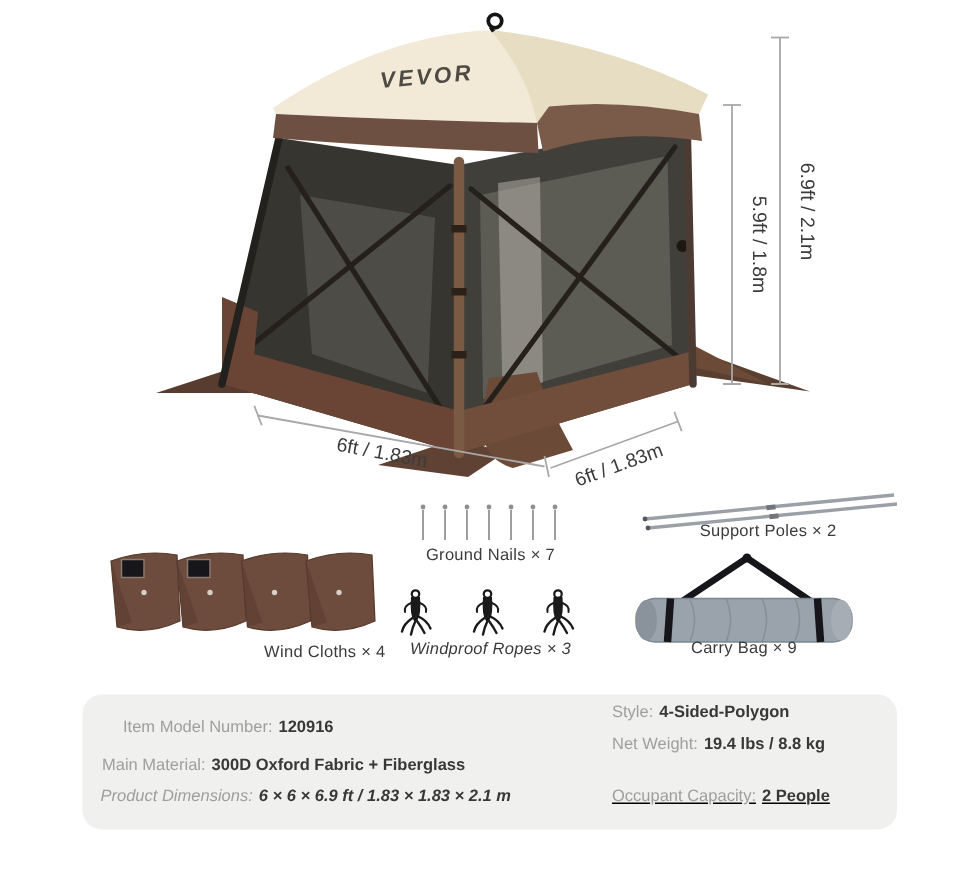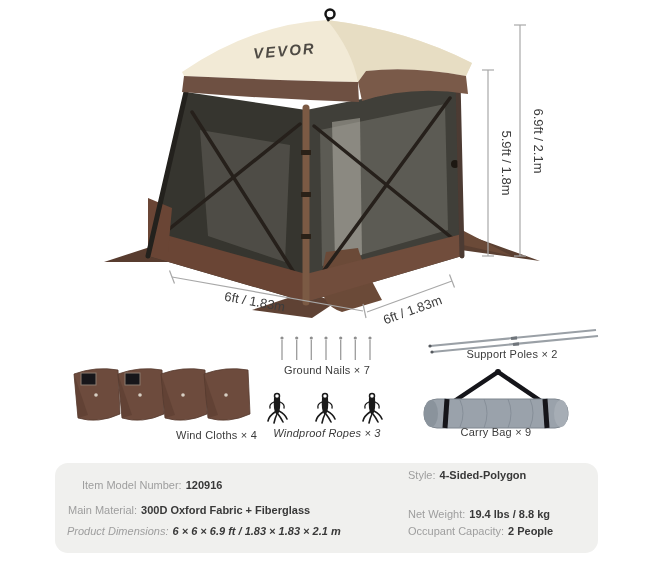--- a/index.html
+++ b/index.html
@@ -228,21 +228,21 @@
     </div>
     <div class="spec-row" style="left:13px;top:41px;">
       <span class="spec-label">Main Material:</span><span class="spec-value">300D Oxford Fabric + Fiberglass</span>
     </div>
     <div class="spec-row" style="left:12px;top:62px;font-style:italic;">
       <span class="spec-label">Product Dimensions:</span><span class="spec-value">6 × 6 × 6.9 ft / 1.83 × 1.83 × 2.1 m</span>
     </div>
     <div class="spec-row" style="left:353px;top:6px;">
       <span class="spec-label">Style:</span><span class="spec-value">4-Sided-Polygon</span>
     </div>
-    <div class="spec-row" style="left:353px;top:45px;">
+    <div class="spec-row" style="left:353px;top:27px;">
       <span class="spec-label">Net Weight:</span><span class="spec-value">19.4 lbs / 8.8 kg</span>
     </div>
-    <div class="spec-row" style="left:353px;top:62px;">
+    <div class="spec-row" style="left:353px;top:62px;text-decoration:underline;">
       <span class="spec-label">Occupant Capacity:</span><span class="spec-value">2 People</span>
     </div>
   </div>
 
 </div>
 
 </body></html>

